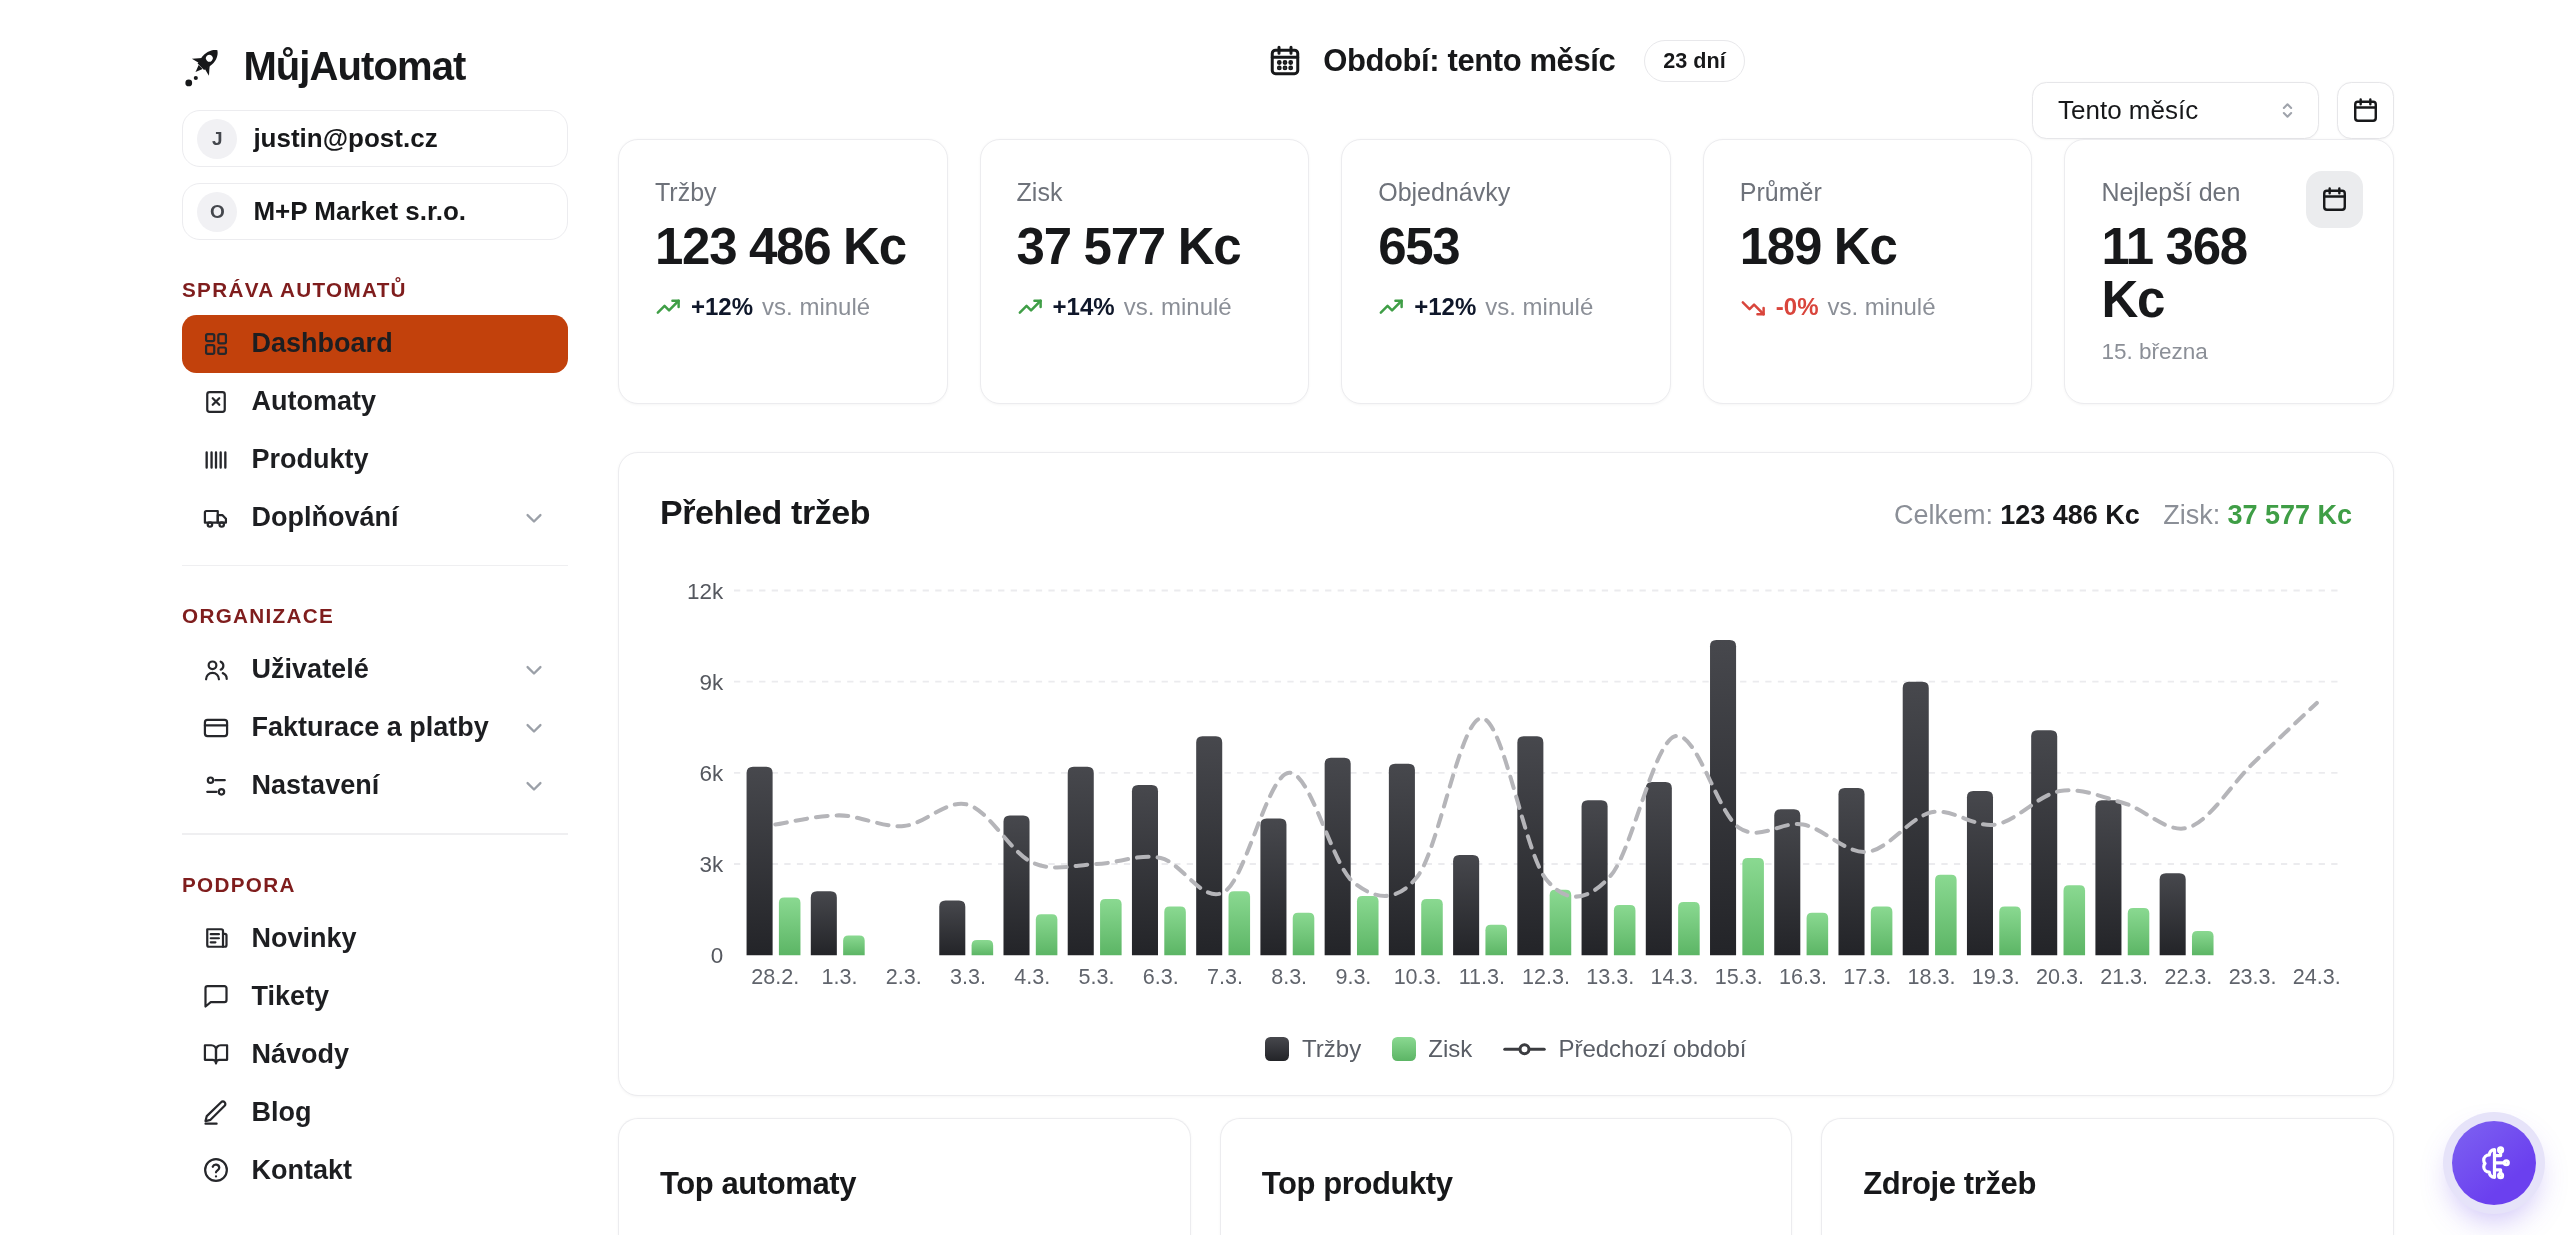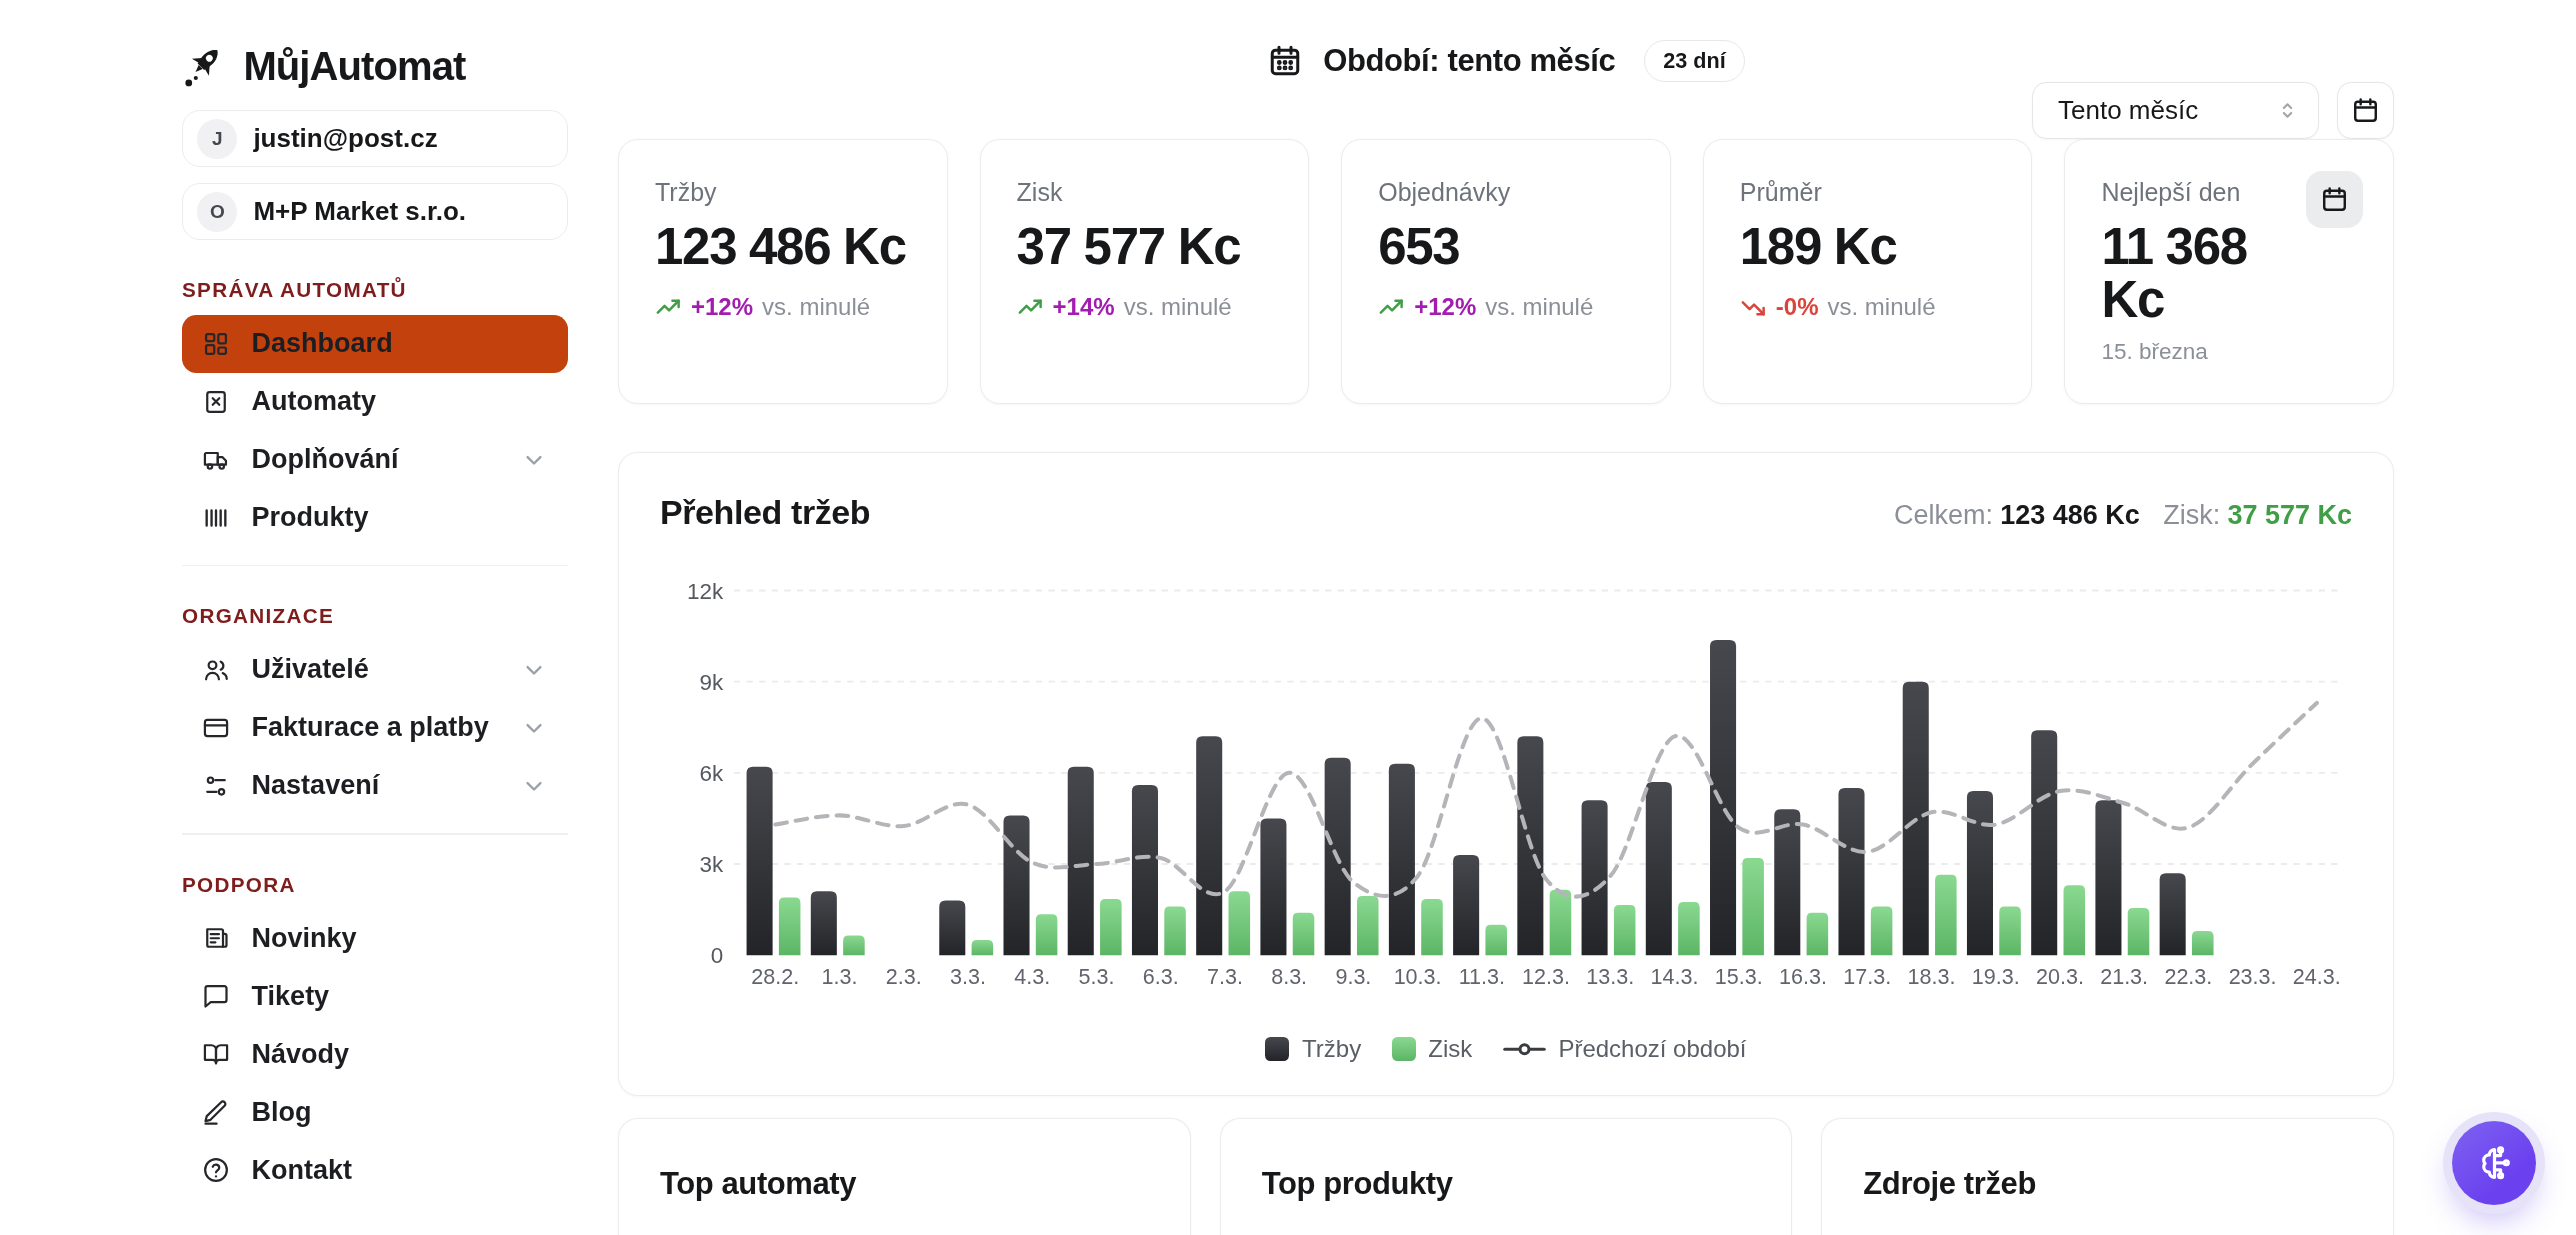--- a/index.html
+++ b/index.html
@@ -37,21 +37,21 @@
   .icon-btn { width:57px; height:57px; border:1.8px solid #e6e6e9; border-radius:14.4px; background:#fff; display:flex; align-items:center; justify-content:center; cursor:pointer; box-shadow:0 0.9px 1.8px rgba(16,17,20,.04); }
   .icon-btn svg { width:29px; height:29px; }
 
   
   .stats-row { position:absolute; left:618px; top:139px; width:1776px; height:252px; display:grid; grid-template-columns:repeat(5,1fr); gap:32px; }
   .stat-card { position:relative; background:#fff; border:1.8px solid #ececef; border-radius:20px; padding:38px 36px; box-shadow:0 0.9px 2.7px rgba(16,17,20,.04); }
   .stat-label { font-size:25px; font-weight:500; color:#6e727a; }
   .stat-value { font-size:51px; font-weight:800; letter-spacing:-1.3px; margin-top:12.6px; line-height:1.05; }
   .stat-trend { display:flex; align-items:center; gap:9px; margin-top:20px; font-size:24px; }
   .stat-trend svg { width:27px; height:27px; }
-  .trend-pct.up { color:#a21caf; font-weight:700; }
+  .trend-pct.up { color:#0f172a; font-weight:700; }
   .trend-pct.down { color:#d9453c; font-weight:700; }
   .trend-suffix { color:#8b8f97; font-weight:500; }
   .stat-date { font-size:22.5px; color:#8b8f97; margin-top:12.6px; }
   .cal-chip { position:absolute; top:30.5px; right:30.5px; width:57px; height:57px; background:#ebecee; border-radius:16px; display:flex; align-items:center; justify-content:center; }
   .cal-chip svg { width:29px; height:29px; }
   .stat-value.narrow { max-width:220px; }
 
   
   .chart-card { position:absolute; left:618px; top:452px; width:1776px; height:644px; background:#fff; border:1.8px solid #ececef; border-radius:20px; box-shadow:0 0.9px 2.7px rgba(16,17,20,.04); }
   .chart-head { display:flex; align-items:baseline; padding:40px 41px 0 41px; }
@@ -124,36 +124,36 @@
       <span class="nav-label" data-interactable="false">Dashboard</span>
     </div>
     <div class="nav-item" data-interactable="true">
       <svg viewBox="0 0 24 24" fill="none" stroke="#26272b" stroke-width="1.9" stroke-linecap="round" stroke-linejoin="round" data-interactable="false">
         <rect x="4.5" y="3.5" width="15" height="17" rx="2"></rect>
           <path d="M9.2 8.8l5.6 5.6M14.8 8.8l-5.6 5.6"></path>
       </svg>
       <span class="nav-label" data-interactable="false">Automaty</span>
     </div>
     <div class="nav-item" data-interactable="true">
+      <svg viewBox="0 0 24 24" fill="none" stroke="#26272b" stroke-width="2" stroke-linecap="round" data-interactable="false">
+        <path d="M4 5.5v13M8.2 5.5v13M12 5.5v13M16 5.5v13M20 5.5v13"></path>
+      </svg>
+      <span class="nav-label" data-interactable="false">Produkty</span>
+    </div>
+    <div class="nav-item" data-interactable="true">
       <svg viewBox="0 0 24 24" fill="none" stroke="#26272b" stroke-width="1.9" stroke-linecap="round" stroke-linejoin="round" data-interactable="false">
         <path d="M2.5 7.2a1.2 1.2 0 0 1 1.2-1.2h9.8v10H2.5z"></path>
           <path d="M13.5 9.5h3.9l3.1 3.2V16h-7z"></path>
         <circle cx="6.8" cy="17.6" r="1.9"></circle>
           <circle cx="16.9" cy="17.6" r="1.9"></circle>
       </svg>
       <span class="nav-label" data-interactable="false">Doplňování</span>
       <svg class="nav-chevron" viewBox="0 0 24 24" fill="none" stroke="#9ba0a8" stroke-width="2" stroke-linecap="round" stroke-linejoin="round" data-interactable="false">
           <path d="M6.5 9.5l5.5 5.5 5.5-5.5"></path>
         </svg>
-    </div>
-    <div class="nav-item" data-interactable="true">
-      <svg viewBox="0 0 24 24" fill="none" stroke="#26272b" stroke-width="2" stroke-linecap="round" data-interactable="false">
-        <path d="M4 5.5v13M8.2 5.5v13M12 5.5v13M16 5.5v13M20 5.5v13"></path>
-      </svg>
-      <span class="nav-label" data-interactable="false">Produkty</span>
     </div>
 
     <div class="divider" data-interactable="false"></div>
     <div class="section-label" data-interactable="false">ORGANIZACE</div>
 
     <div class="nav-item" data-interactable="true">
       <svg viewBox="0 0 24 24" fill="none" stroke="#26272b" stroke-width="1.9" stroke-linecap="round" stroke-linejoin="round" data-interactable="false">
         <circle cx="9" cy="8" r="3.3"></circle>
           <path d="M3.5 20c0-3.2 2.4-5.5 5.5-5.5s5.5 2.3 5.5 5.5"></path>
         <path d="M16 4.9c1.4.6 2.3 1.9 2.3 3.4s-.9 2.8-2.3 3.4"></path>

